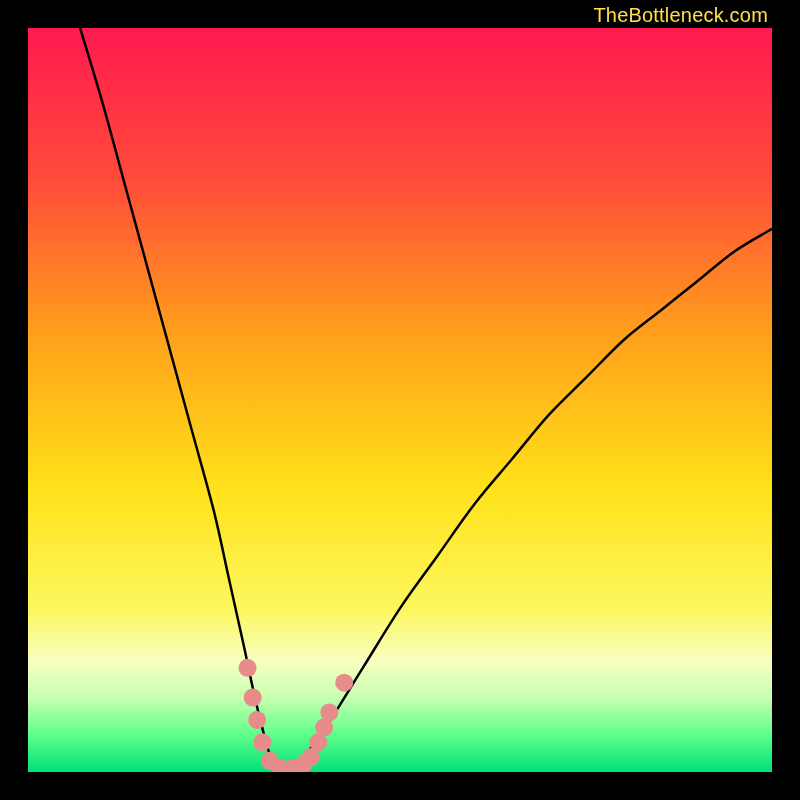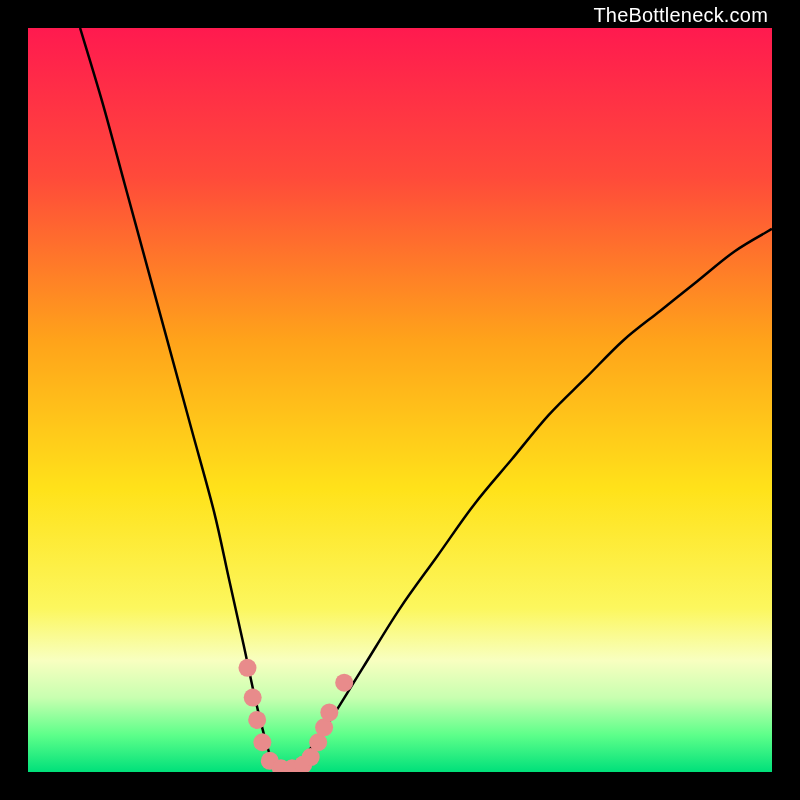--- a/index.html
+++ b/index.html
@@ -20,21 +20,21 @@
   .gradient {
     position: absolute;
     top: 0; left: 0; width: 100%; height: 100%;
   }
   .watermark {
     position: absolute;
     top: 4px; right: 32px;
     font-family: Arial, sans-serif;
     font-size: 20px;
     font-weight: 500;
-    color: #ffffff;
+    color: #fde047;
     letter-spacing: 0.2px;
     text-align: right;
   }
   .curve-svg {
     position: absolute;
     top: 0; left: 0;
     width: 744px; height: 744px;
   }
 </style>
 </head>

